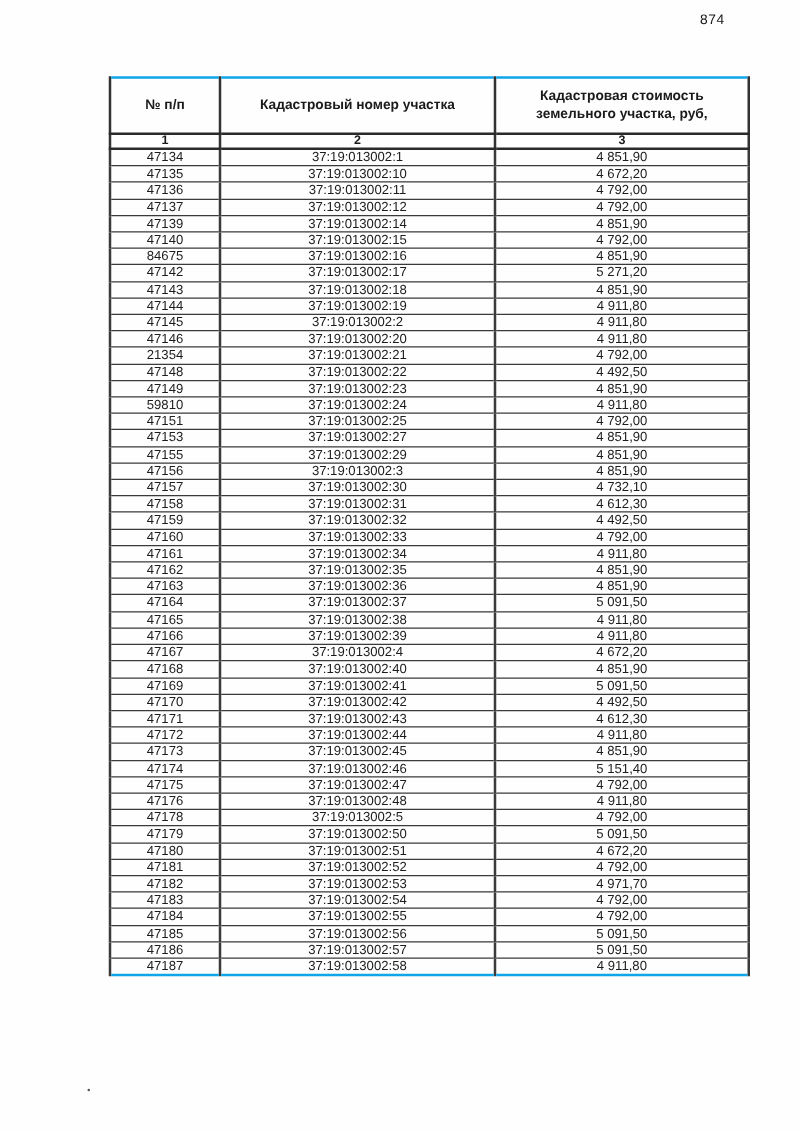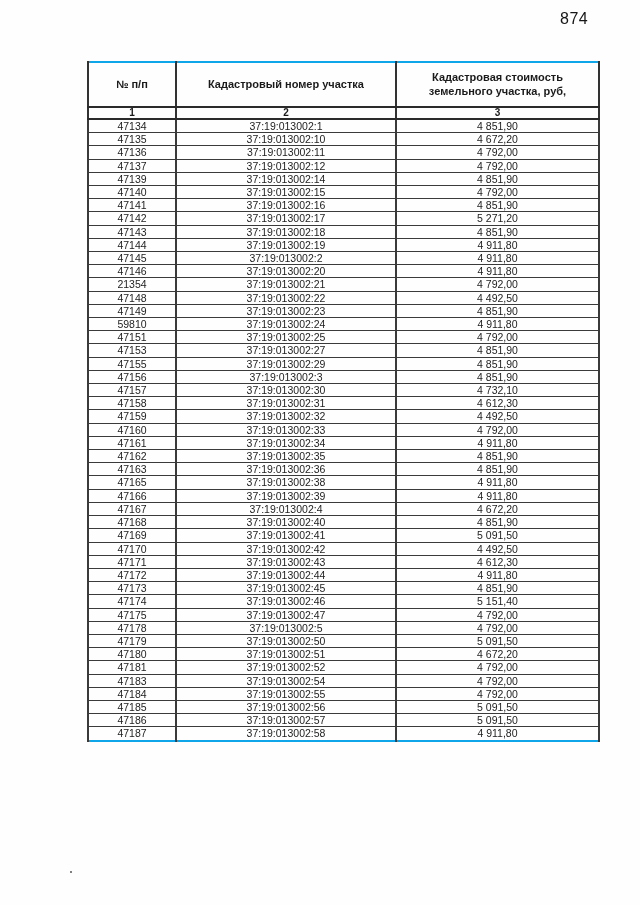--- a/index.html
+++ b/index.html
@@ -12,21 +12,21 @@
     position: relative;
     background: #fefefe;
     font-family: "Liberation Sans", sans-serif;
     color: #1a1a1a;
     overflow: hidden;
   }
   .page-number {
     position: absolute;
     top: 10px;
     left: 560px;
-    font-size: 16px;
+    font-size: 11px;
     letter-spacing: 0.5px;
     color: #161616;
   }
   table.cad-table {
     position: absolute;
     left: 87px;
     top: 61px;
     width: 511px;
     border-collapse: collapse;
     table-layout: fixed;
@@ -136,21 +136,21 @@
         <td>47139</td>
         <td>37:19:013002:14</td>
         <td>4 851,90</td>
       </tr>
       <tr>
         <td>47140</td>
         <td>37:19:013002:15</td>
         <td>4 792,00</td>
       </tr>
       <tr>
-        <td>47141</td>
+        <td>84675</td>
         <td>37:19:013002:16</td>
         <td>4 851,90</td>
       </tr>
       <tr>
         <td>47142</td>
         <td>37:19:013002:17</td>
         <td>5 271,20</td>
       </tr>
       <tr>
         <td>47143</td>
@@ -241,20 +241,25 @@
         <td>47162</td>
         <td>37:19:013002:35</td>
         <td>4 851,90</td>
       </tr>
       <tr>
         <td>47163</td>
         <td>37:19:013002:36</td>
         <td>4 851,90</td>
       </tr>
       <tr>
+        <td>47164</td>
+        <td>37:19:013002:37</td>
+        <td>5 091,50</td>
+      </tr>
+      <tr>
         <td>47165</td>
         <td>37:19:013002:38</td>
         <td>4 911,80</td>
       </tr>
       <tr>
         <td>47166</td>
         <td>37:19:013002:39</td>
         <td>4 911,80</td>
       </tr>
       <tr>
@@ -296,38 +301,48 @@
         <td>47174</td>
         <td>37:19:013002:46</td>
         <td>5 151,40</td>
       </tr>
       <tr>
         <td>47175</td>
         <td>37:19:013002:47</td>
         <td>4 792,00</td>
       </tr>
       <tr>
+        <td>47176</td>
+        <td>37:19:013002:48</td>
+        <td>4 911,80</td>
+      </tr>
+      <tr>
         <td>47178</td>
         <td>37:19:013002:5</td>
         <td>4 792,00</td>
       </tr>
       <tr>
         <td>47179</td>
         <td>37:19:013002:50</td>
         <td>5 091,50</td>
       </tr>
       <tr>
         <td>47180</td>
         <td>37:19:013002:51</td>
         <td>4 672,20</td>
       </tr>
       <tr>
         <td>47181</td>
         <td>37:19:013002:52</td>
         <td>4 792,00</td>
+      </tr>
+      <tr>
+        <td>47182</td>
+        <td>37:19:013002:53</td>
+        <td>4 971,70</td>
       </tr>
       <tr>
         <td>47183</td>
         <td>37:19:013002:54</td>
         <td>4 792,00</td>
       </tr>
       <tr>
         <td>47184</td>
         <td>37:19:013002:55</td>
         <td>4 792,00</td>

